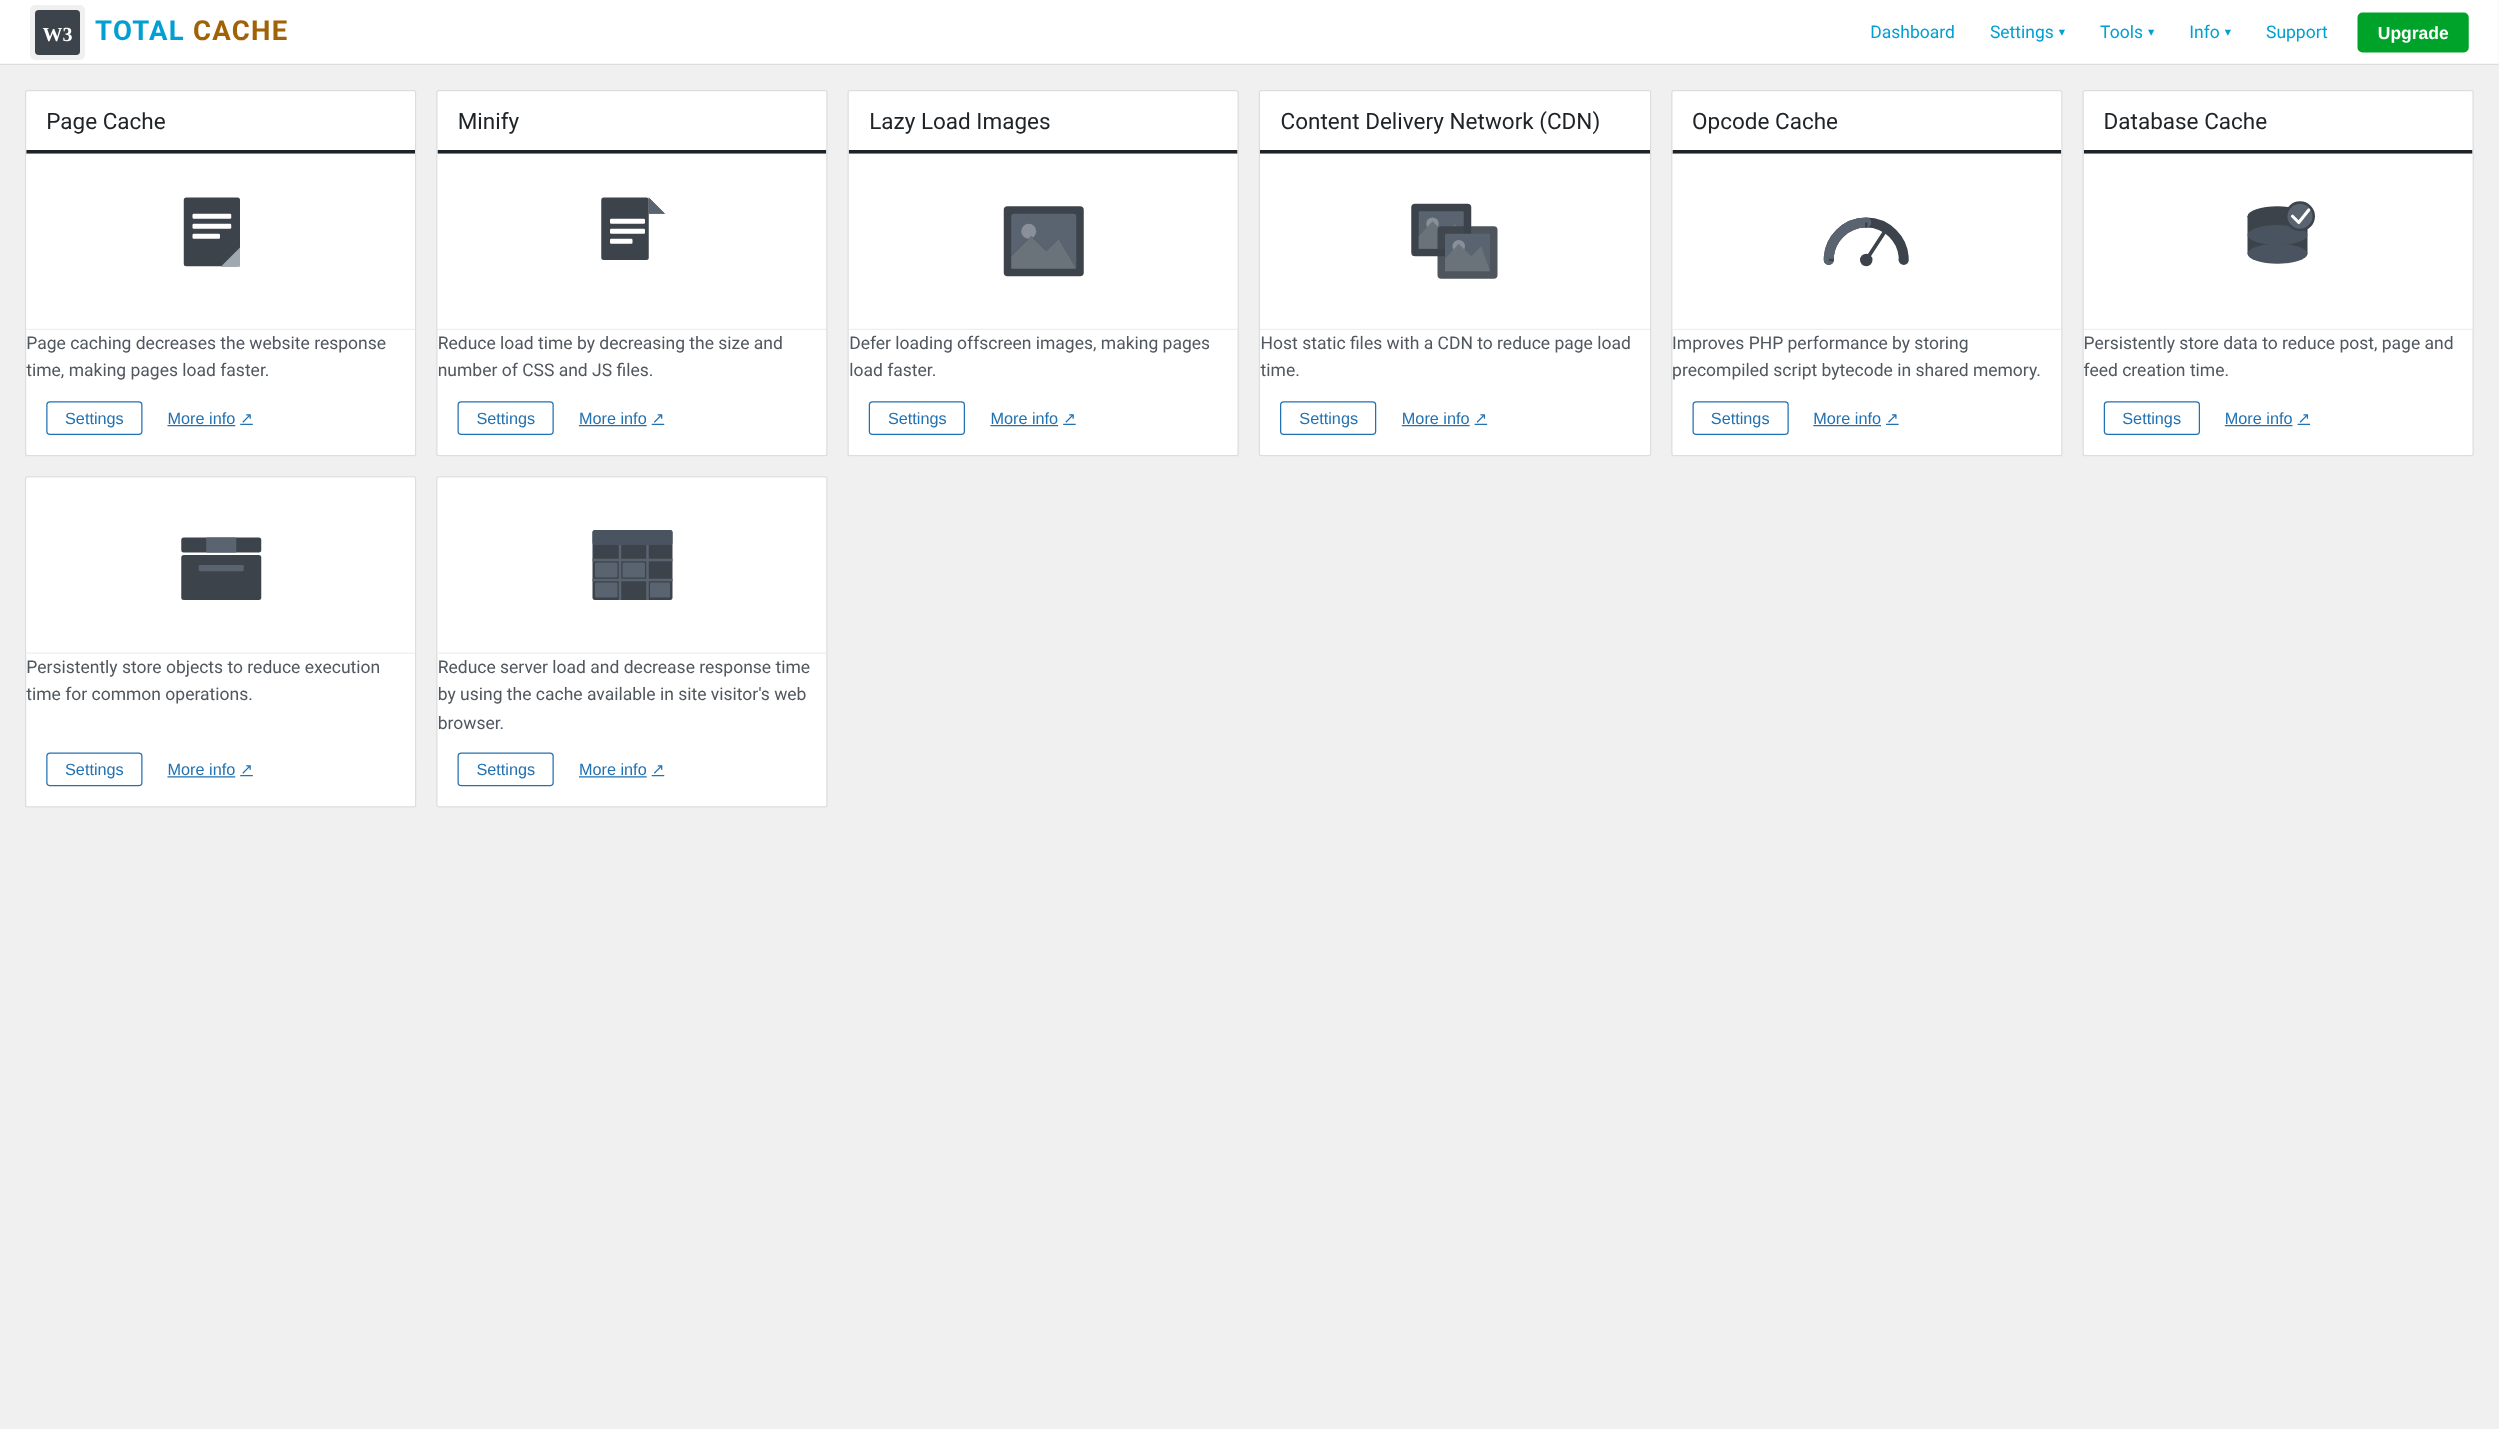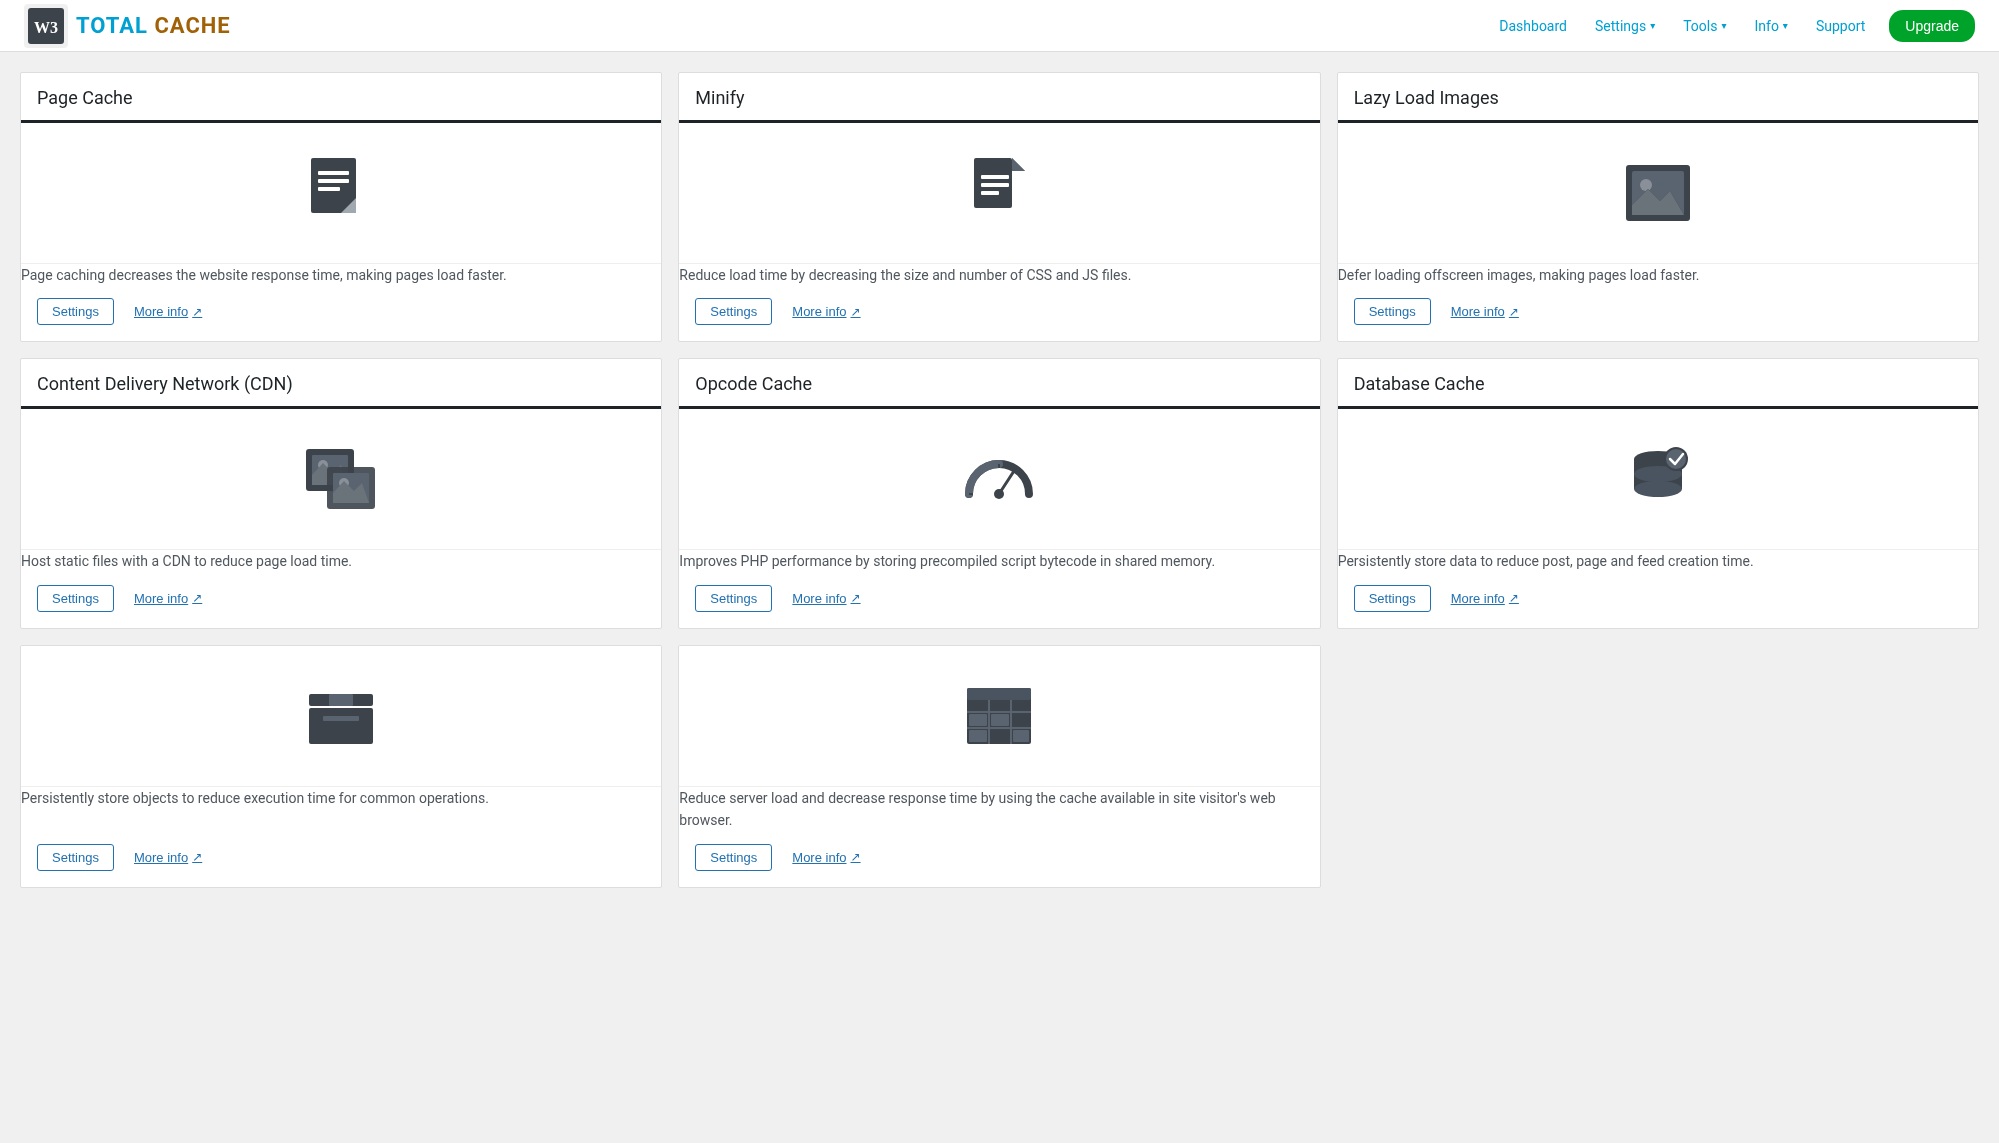--- a/index.html
+++ b/index.html
@@ -60,34 +60,34 @@
       text-decoration: none;
       background: none;
       border: none;
     }
     .nav-item .chevron { font-size: 10px; }
     .btn-upgrade {
       background: #00a32a;
       color: #fff;
       padding: 8px 16px;
       border: none;
-      border-radius: 14px;
+      border-radius: 4px;
       font-size: 14px;
-      font-weight: 400;
+      font-weight: 700;
       cursor: pointer;
       margin-left: 8px;
     }
 
     
     .main {
       padding: 20px;
     }
     .grid {
       display: grid;
-      grid-template-columns: repeat(3, 1fr);
+      grid-template-columns: repeat(6, 1fr);
       gap: 16px;
     }
 
     
     .card {
       background: #fff;
       border: 1px solid #ddd;
       border-radius: 2px;
       overflow: hidden;
       display: flex;

